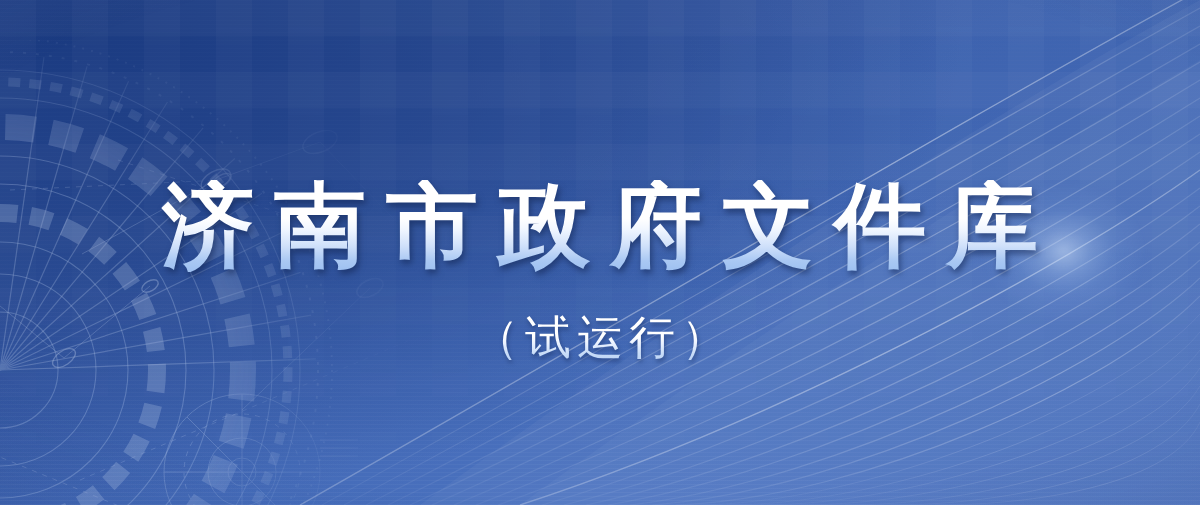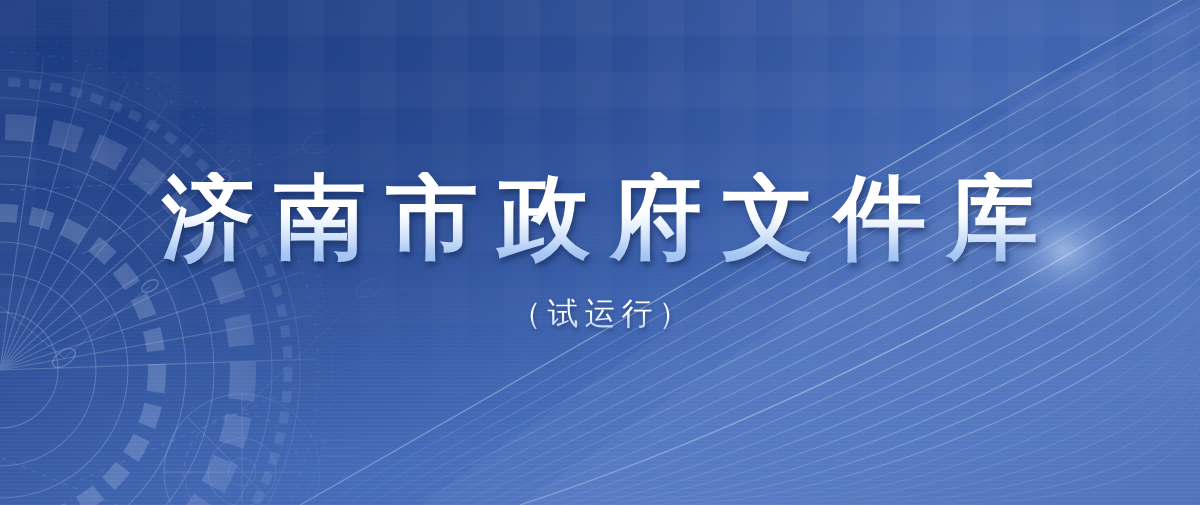--- a/index.html
+++ b/index.html
@@ -98,28 +98,28 @@
     text-indent:20px;
     white-space:nowrap;
     background-image:linear-gradient(to bottom,
         #ffffff 0%, #ffffff 42%, #f0f6ff 54%,
         #cfe0fa 72%, #a9c8f3 88%, #9dc0f1 100%);
     -webkit-background-clip:text;
             background-clip:text;
     color:transparent;
     -webkit-text-fill-color:transparent;
     filter:drop-shadow(2px 4px 3px rgba(16,34,78,.55));
-    margin:0;
+    margin:8px;
   }
 
   #subtitle{
     margin:3px;
     margin-top:34px;
     font-family:"DejaVu Sans","Liberation Sans",sans-serif;
-    font-size:31px;
+    font-size:46px;
     font-weight:normal;
     line-height:1;
     letter-spacing:6px;
     text-indent:6px;
     white-space:nowrap;
     background-image:linear-gradient(to bottom,
         #ffffff 0%, #ffffff 48%, #eaf2ff 64%, #c9ddf8 85%, #bcd4f6 100%);
     -webkit-background-clip:text;
             background-clip:text;
     color:transparent;

